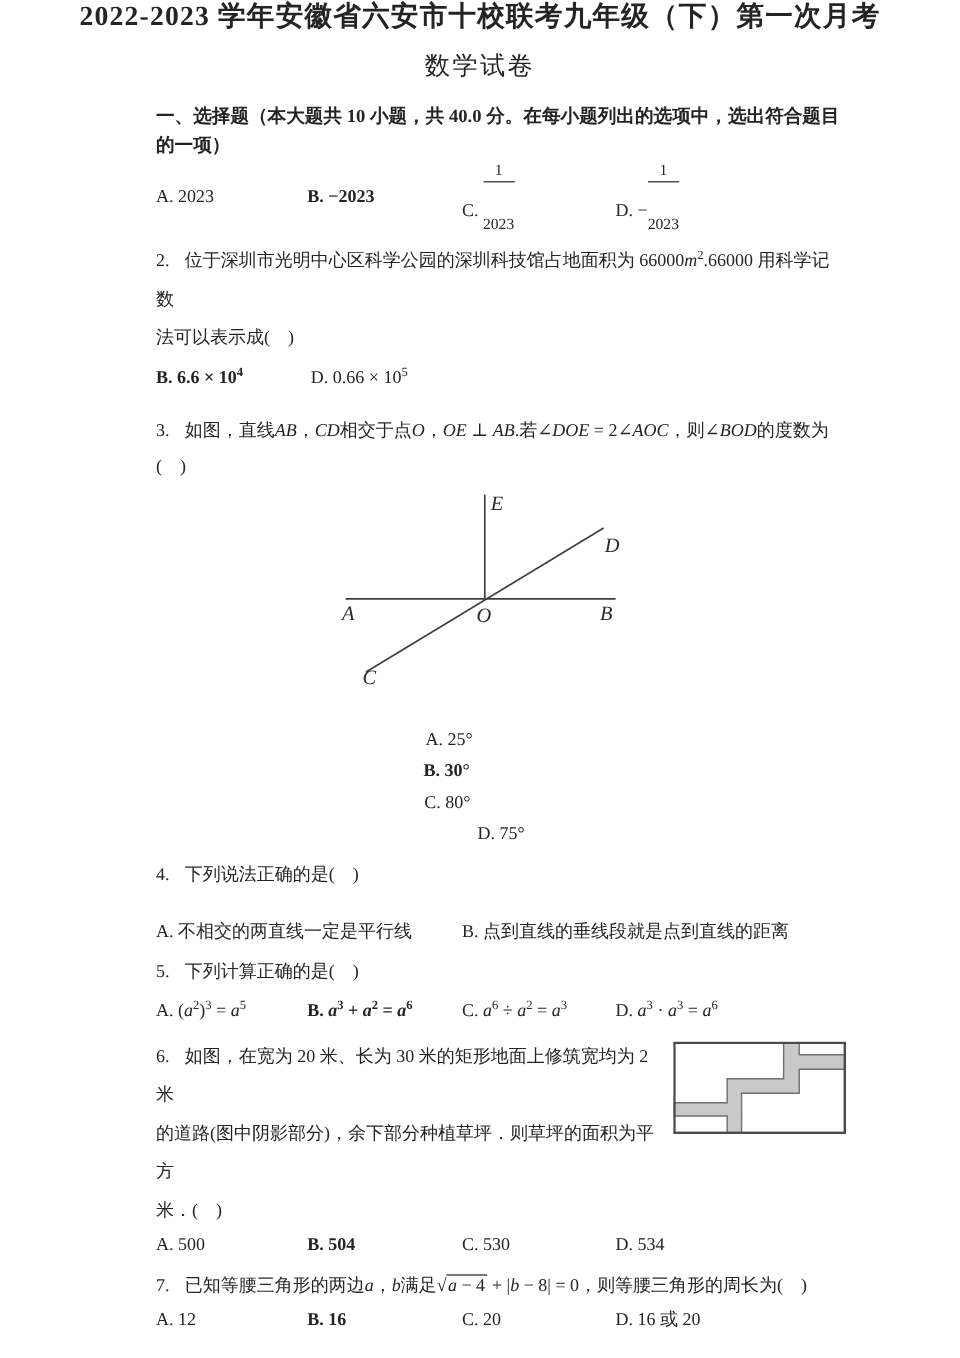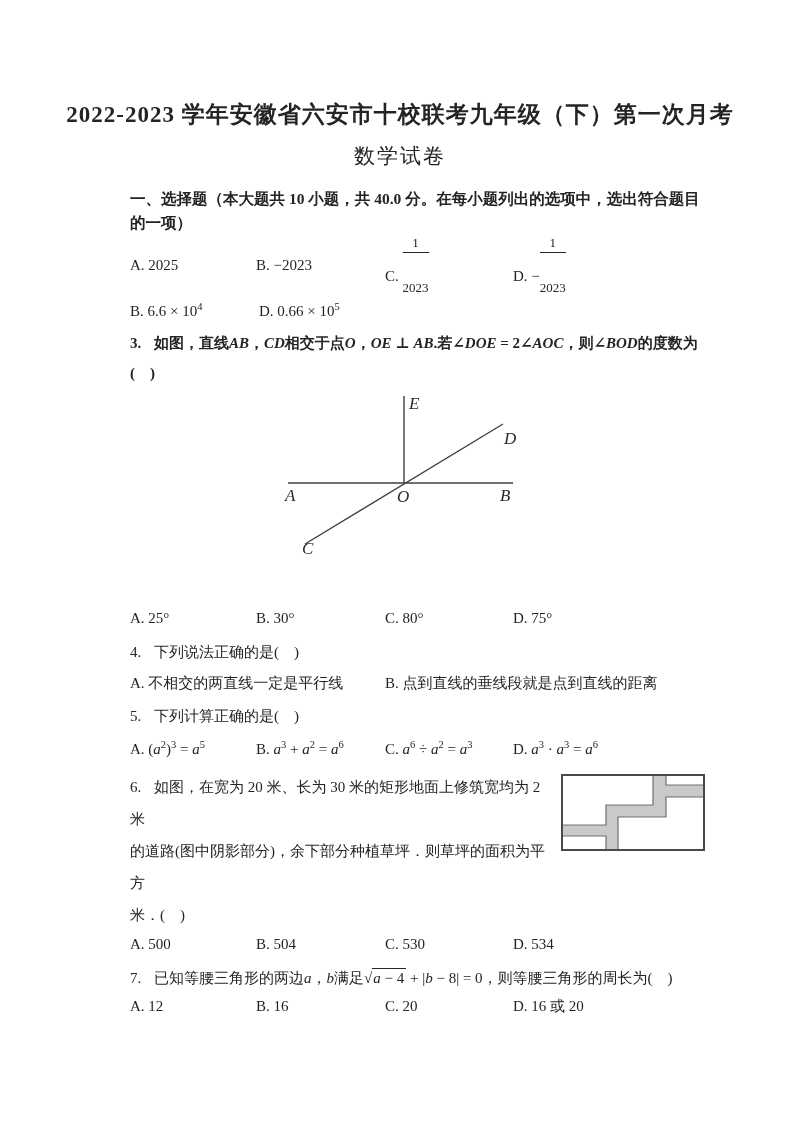--- a/index.html
+++ b/index.html
@@ -7,21 +7,21 @@
     position:relative;
     width:800px; height:1132px;
     margin:0 auto;
     background:#ffffff;
     font-family:"Liberation Serif","DejaVu Serif",serif;
     color:#242424;
     font-size:15px;
     overflow:hidden;
   }
   .title1 {
-    margin:0; padding-top:101px;
+    margin:0; 
     text-align:center;
     font-size:23px; font-weight:bold;
     letter-spacing:1px;
     line-height:28px;
   }
   .title2 {
     margin:14px 0 0 0;
     text-align:center;
     font-size:21px; font-weight:normal;
     letter-spacing:2px;
@@ -31,43 +31,43 @@
   .section {
     margin:18px 0 0 0;
     font-weight:bold;
     font-size:15.5px;
     line-height:24px;
   }
   .qtext { margin:0; line-height:30px; }
   .qnum { display:inline-block; width:24px; }
   .opts { display:flex; align-items:center; line-height:26px; }
   .opt.c1 { width:126px; }
-  .opt.c2 { width:129px; }
+  .opt.c2 { width:129px;font-weight:bold; }
   .opt.c3 { width:128px; }
   .opt.c4 { flex:1; }
   .opt.wide { width:255px; }
   sup { font-size:10.5px; }
   i { font-family:"Liberation Serif","DejaVu Serif",serif; }
   .frac {
     display:inline-block; text-align:center;
     vertical-align:-11px; line-height:1.05; font-size:13px;
   }
   .frac .t { display:block; border-bottom:1px solid #242424; padding:1px 4px 2px 4px; }
   .frac .b { display:block; padding-top:2px;margin-top:26px; }
   .sqrt { white-space:nowrap; }
   .rad { border-top:1.4px solid #242424; padding:1px 2px 0 1px; }
   
   .q1 .qtext { margin-top:6px; }
   .q1 .opts { line-height:36px; }
   .q2 .qtext { margin-top:4px; line-height:32px; }
-  .q3 .qtext { margin-top:4px;font-weight:bold; }
+  .q3 .qtext { margin-top:16px; }
   .fig3 { display:block; margin:0 0 0 128px; }
-  .q3 .opts { margin-top:27px; }
+  .q3 .opts { margin-top:10px;flex-direction:column; }
   .q4 .qtext { margin-top:6px; }
-  .q4 .opts { line-height:32px; }
+  .q4 .opts { line-height:32px;margin-top:17px; }
   .q5 .qtext { margin-top:2px; }
   .q5 .opts { line-height:28px; }
   .q6 { margin-top:8px; }
   .q6 .qtext { line-height:32px; }
   .fig6 { float:right; margin:3px 0 6px 10px; }
   .q6 .opts { clear:both; line-height:26px; }
   .q7 .qtext { margin-top:6px; }
   .figlabel { font-style:italic; font-size:17px; fill:#2a2a2a; }
 </style>
 </head>
@@ -77,28 +77,29 @@
 
   <h1 class="title1">2022-2023 学年安徽省六安市十校联考九年级（下）第一次月考</h1>
   <h1 class="title2">数学试卷</h1>
 
   <div class="content">
 
     <p class="section">一、选择题（本大题共 10 小题，共 40.0 分。在每小题列出的选项中，选出符合题目的一项）</p>
 
     <div class="q q1">
       <div class="opts">
-        <span class="opt c1">A. 2025</span>
+        <span class="opt c1">A. 2023</span>
         <span class="opt c2">B. −2023</span>
         <span class="opt c3">C. <span class="frac"><span class="t">1</span><span class="b">2023</span></span></span>
         <span class="opt c4">D. −<span class="frac"><span class="t">1</span><span class="b">2023</span></span></span>
       </div>
     </div>
 
     <div class="q q2">
+      <p class="qtext"><span class="qnum">2.</span><span>位于深圳市光明中心区科学公园的深圳科技馆占地面积为 66000<i>m</i><sup>2</sup>.66000 用科学记数<br>法可以表示成(　)</span></p>
       <div class="opts">
         <span class="opt c2">B. 6.6 × 10<sup>4</sup></span>
         <span class="opt c4">D. 0.66 × 10<sup>5</sup></span>
       </div>
     </div>
 
     <div class="q q3">
       <p class="qtext"><span class="qnum">3.</span><span>如图，直线<i>AB</i>，<i>CD</i>相交于点<i>O</i>，<i>OE</i> ⊥ <i>AB</i>.若∠<i>DOE</i> = 2∠<i>AOC</i>，则∠<i>BOD</i>的度数为(　)</span></p>
 
       <svg class="fig3" width="310" height="190" viewBox="0 0 310 190">

